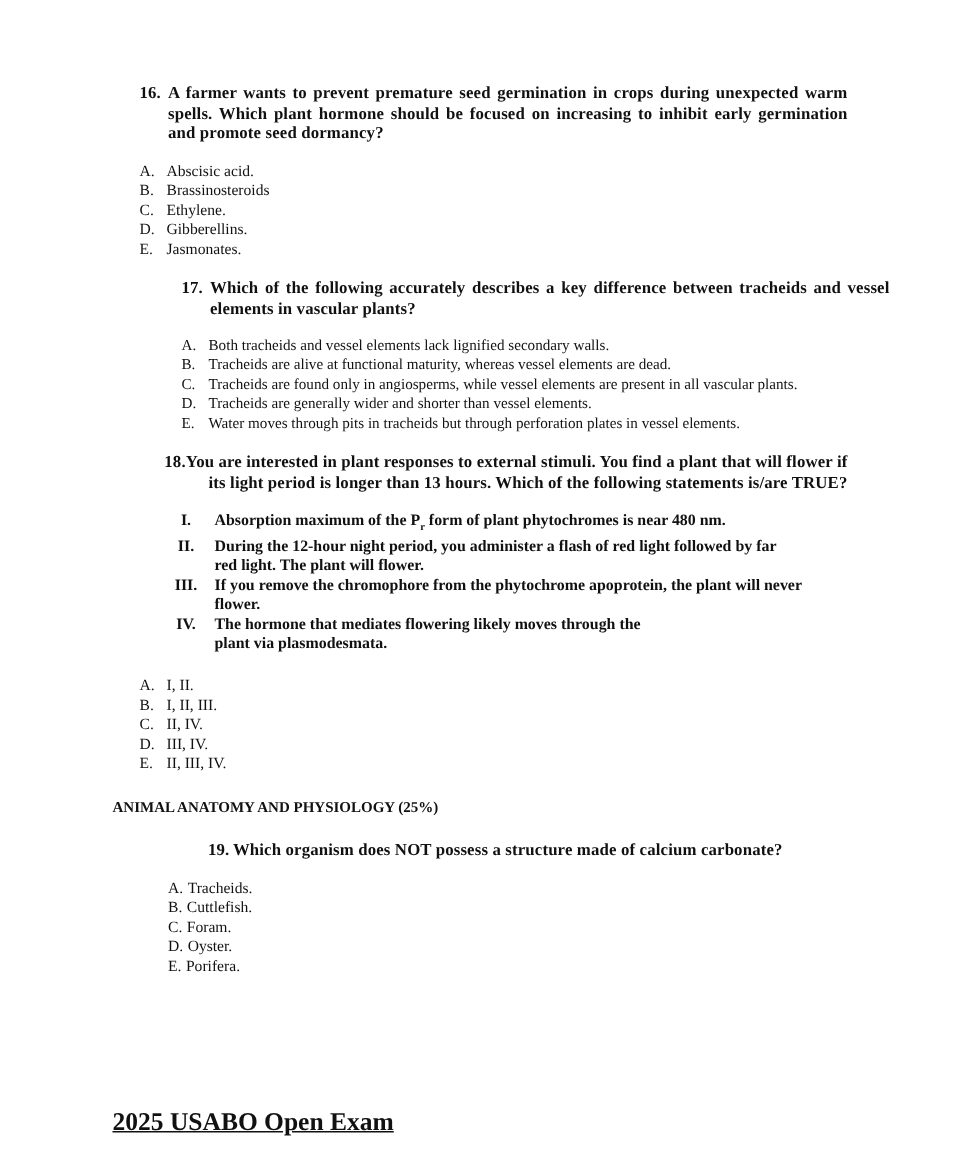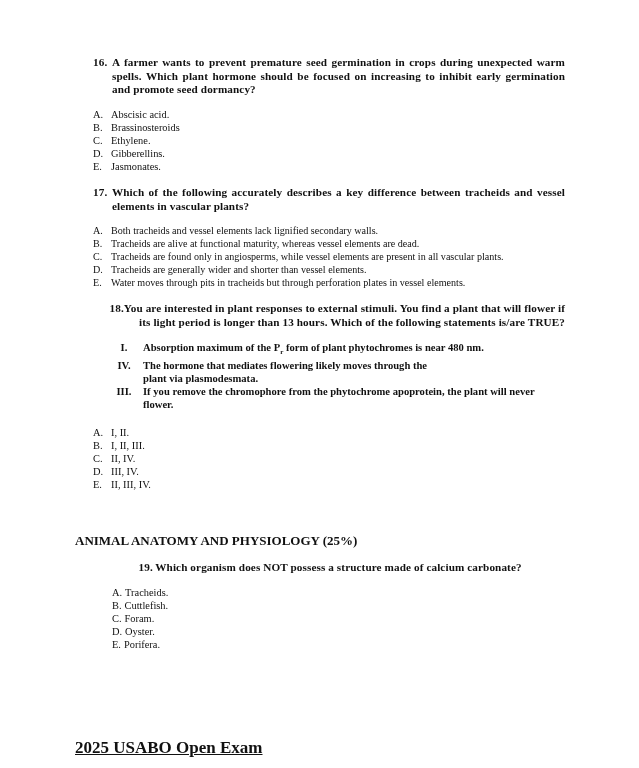--- a/index.html
+++ b/index.html
@@ -74,21 +74,21 @@
       flex-shrink: 0;
     }
     .roman-text {
       flex: 1;
     }
     .section-heading {
       position: absolute;
       left: 75px;
       top: 517px;
       font-weight: bold;
-      font-size: 13px;
+      font-size: 10px;
       margin: 0;
     }
     .footer {
       position: absolute;
       left: 75px;
       top: 722px;
       font-weight: bold;
       font-size: 17px;
       text-decoration: underline;
       margin: 0;
@@ -119,21 +119,21 @@
           <span class="opt-letter">D.</span>
           <span>Gibberellins.</span>
         </li>
       <li>
           <span class="opt-letter">E.</span>
           <span>Jasmonates.</span>
         </li>
     </ul>
   </div>
 
-  <div class="question" style="top:170px;">
+  <div class="question" style="top:170px;margin-left:28px;">
     <p class="q-stem"><span class="q-num">17.</span><span>Which of the following accurately describes a key difference between tracheids and vessel elements in vascular plants?</span></p>
     <ul class="options" style="margin-top:11px; font-size:10.1px;">
       <li>
           <span class="opt-letter">A.</span>
           <span>Both tracheids and vessel elements lack lignified secondary walls.</span>
         </li>
       <li>
           <span class="opt-letter">B.</span>
           <span>Tracheids are alive at functional maturity, whereas vessel elements are dead.</span>
         </li>
@@ -153,26 +153,30 @@
   </div>
 
   <div class="question" style="top:286px;">
     <p class="q-stem" style="text-align:right;"><span class="q-num">18.</span><span>You are interested in plant responses to external stimuli. You find a plant that will flower if its light period is longer than 13 hours. Which of the following statements is/are TRUE?</span></p>
     <ol class="roman-list" style="margin-top:12px; padding-left:12px; width:430px;">
       <li>
         <span class="roman-num">I.</span>
         <span class="roman-text"><span>Absorption maximum of the P</span><sub style="font-size:7px;">r</sub><span> form of plant phytochromes is near 480 nm.</span></span>
       </li>
       <li>
+        <span class="roman-num">II.</span>
+        <span class="roman-text">During the 12-hour night period, you administer a flash of red light followed by far red light. The plant will flower.</span>
+      </li>
+      <li>
+        <span class="roman-num">III.</span>
+        <span class="roman-text">If you remove the chromophore from the phytochrome apoprotein, the plant will never flower.</span>
+      </li>
+      <li>
         <span class="roman-num">IV.</span>
         <span class="roman-text" style="padding-right:90px;">The hormone that mediates flowering likely moves through the plant via plasmodesmata.</span>
-      </li>
-      <li>
-        <span class="roman-num">III.</span>
-        <span class="roman-text">If you remove the chromophore from the phytochrome apoprotein, the plant will never flower.</span>
       </li>
     </ol>
     <ul class="options" style="margin-top:15px;">
       <li>
           <span class="opt-letter">A.</span>
           <span>I, II.</span>
         </li>
       <li>
           <span class="opt-letter">B.</span>
           <span>I, II, III.</span>

